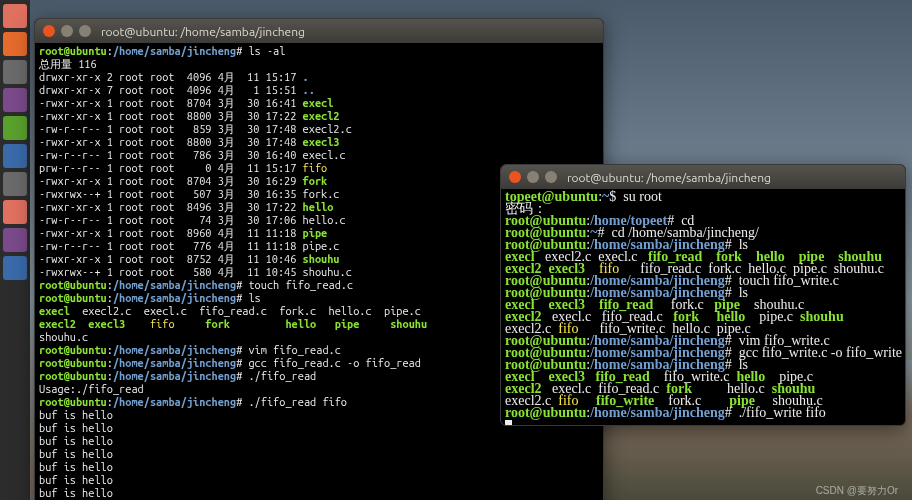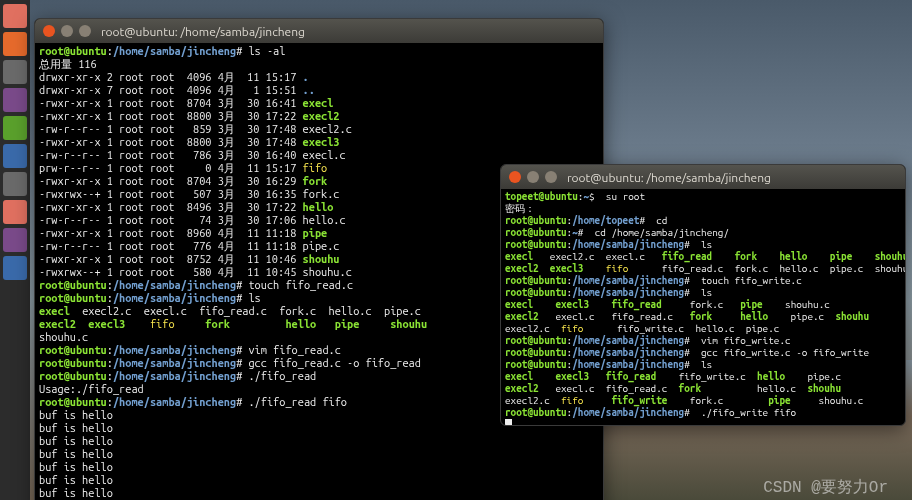--- a/index.html
+++ b/index.html
@@ -71,26 +71,26 @@
 .white { color: #eeeeee; }
 .green { color: #8ae234; }
 .yellow{ color: #fce94f; }
 .blue  { color: #729fcf; }
 .execg { color: #8ae234; font-weight: bold; text-align: right; }
 .dir   { color: #729fcf; font-weight: bold; }
 
 .prompt-user { color: #8ae234; font-weight: bold; }
 .prompt-path { color: #729fcf; font-weight: bold; }
 .cursor { display: inline-block; width: 7px; height: 12px; background: #eee; vertical-align: text-bottom; }
-.term-right .term-body { font-size: 10px; line-height: 12px; }
+.term-right .term-body { font-size: 14px; line-height: 12px; font-family: Liberation Serif, serif; }
 
 .watermark {
-  position: absolute; right: 24px; bottom: 2px;
+  position: absolute; right: 14px; bottom: 2px;
   color: rgba(230,230,230,.6);
-  font-family: Liberation Mono, monospace; font-size: 16px;
+  font-family: Liberation Sans, sans-serif; font-size: 10px;
 }
 </style>
 </head>
 <body>
 
 <div class="desktop-bg"></div>
 
 <div class="dock">
   <div class="dock-icon folder"></div>
   <div class="dock-icon ff"></div>

